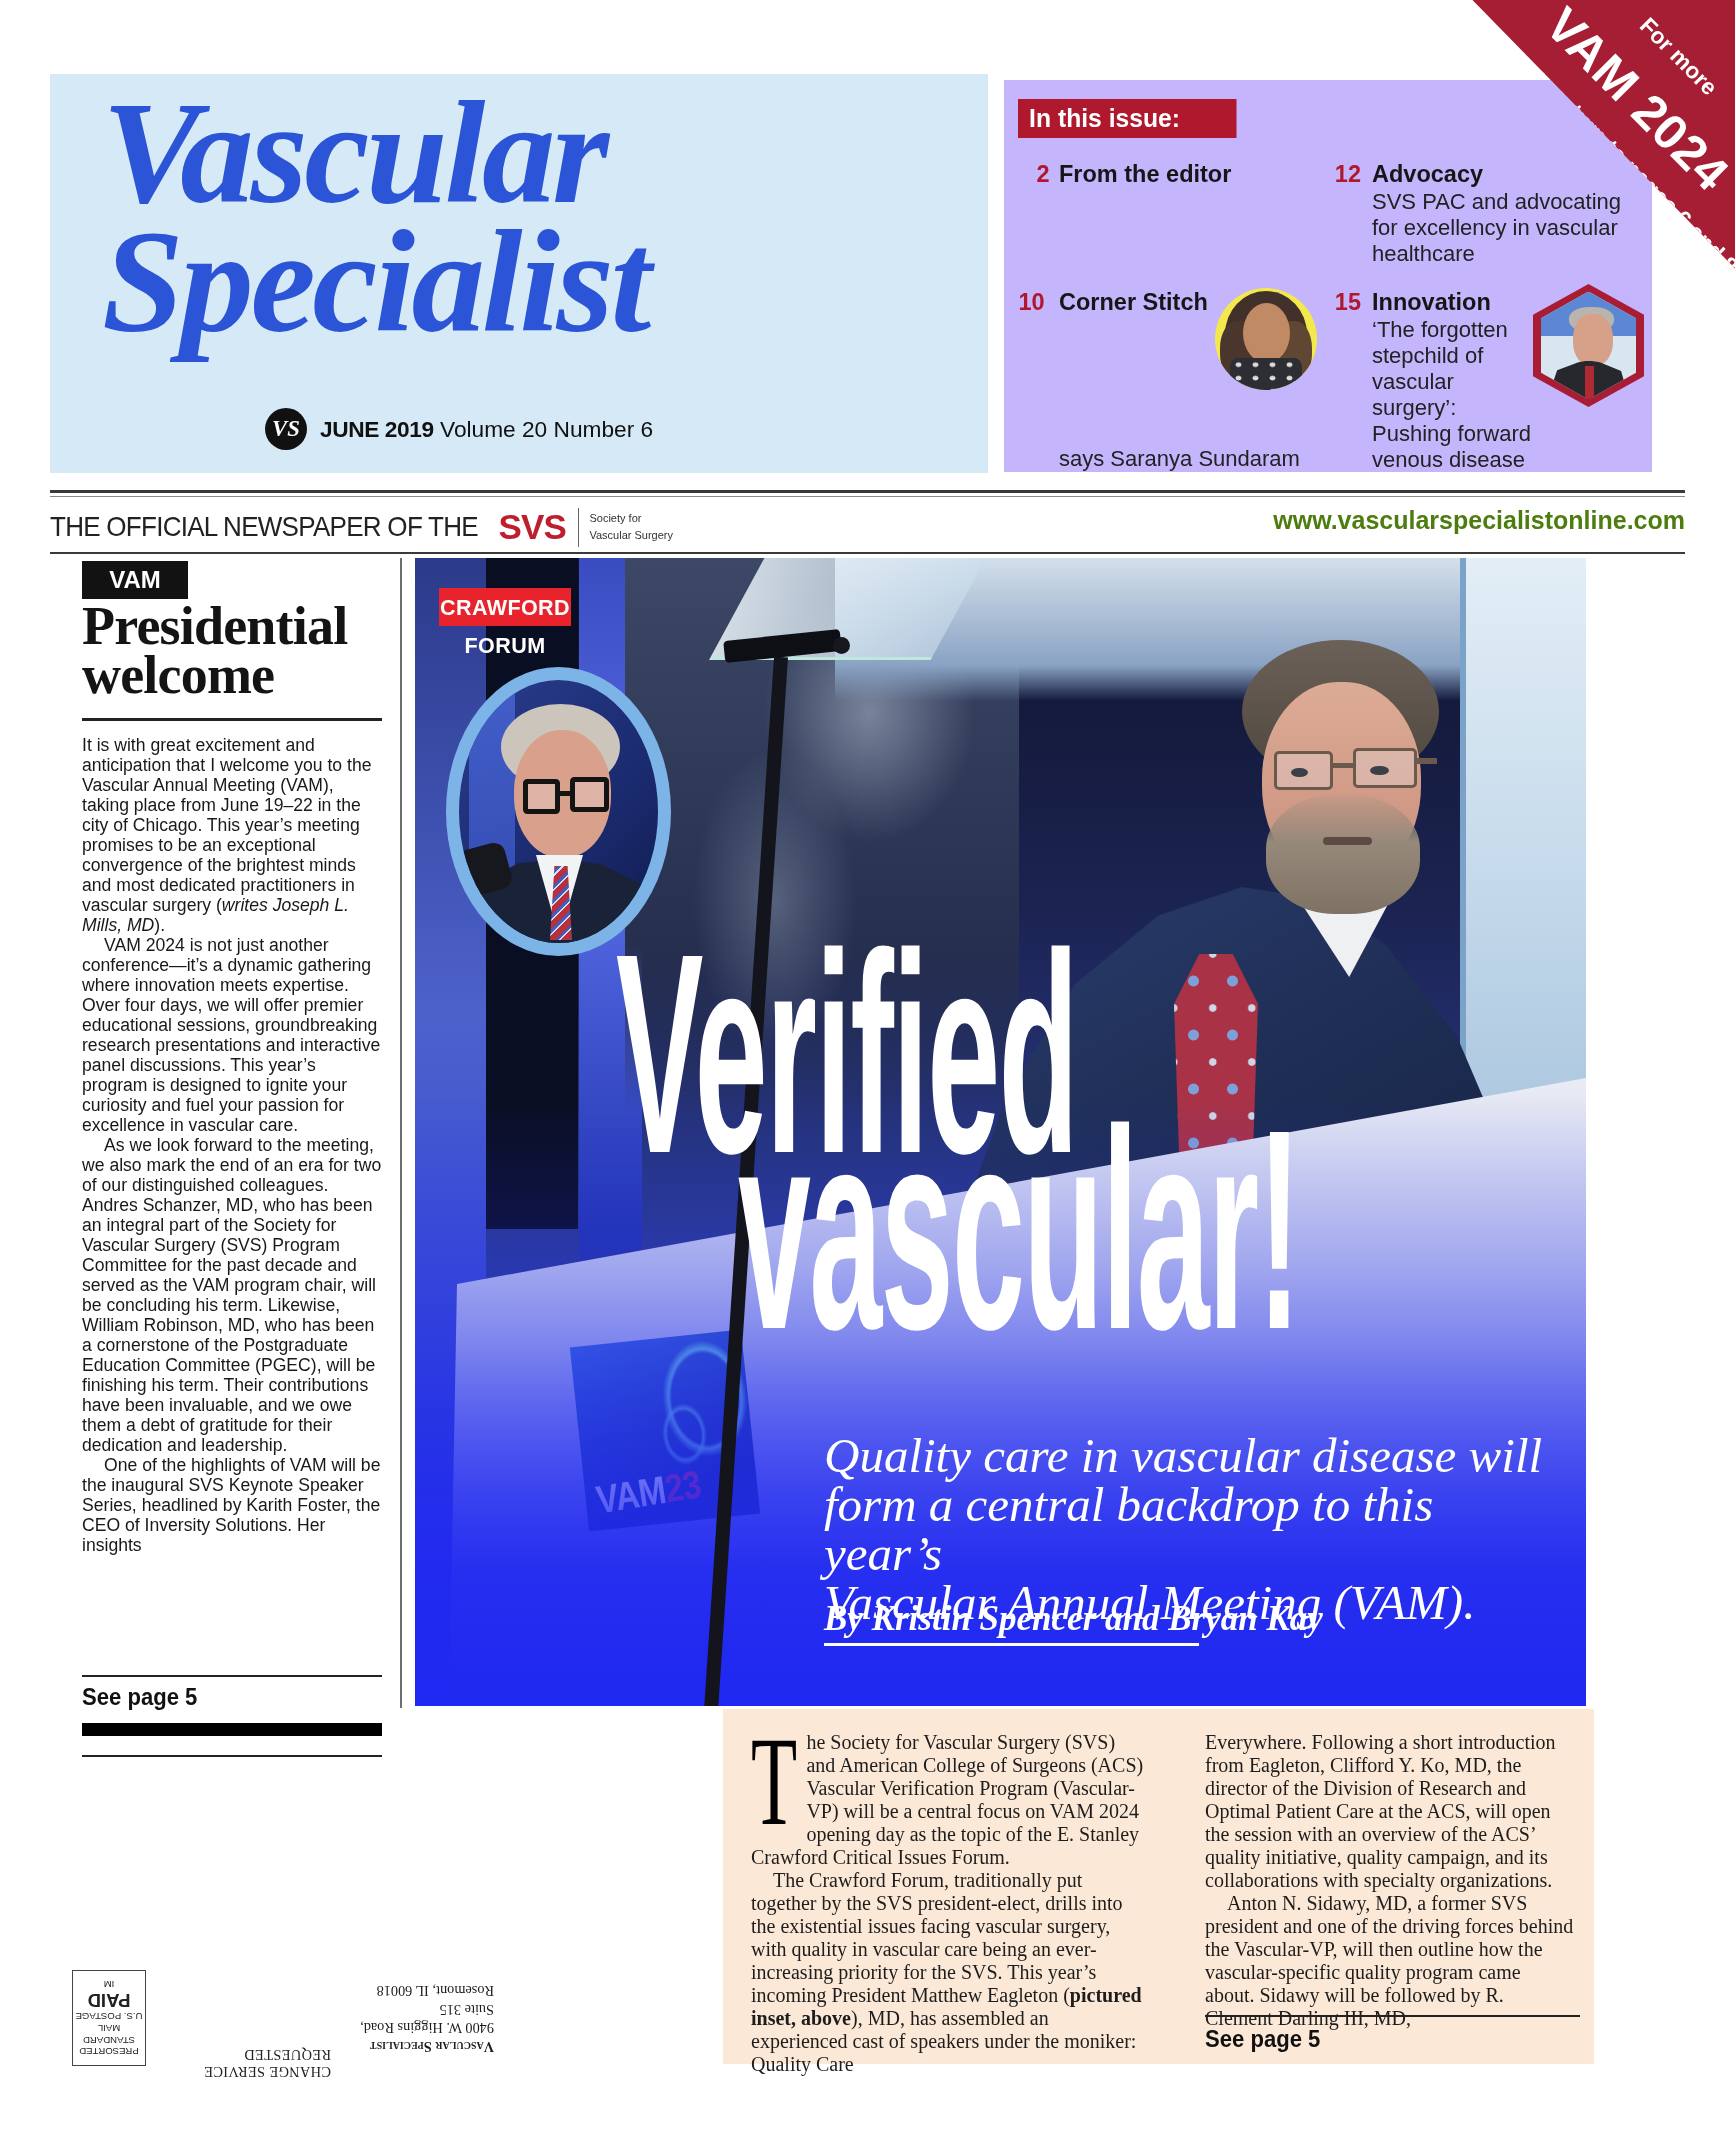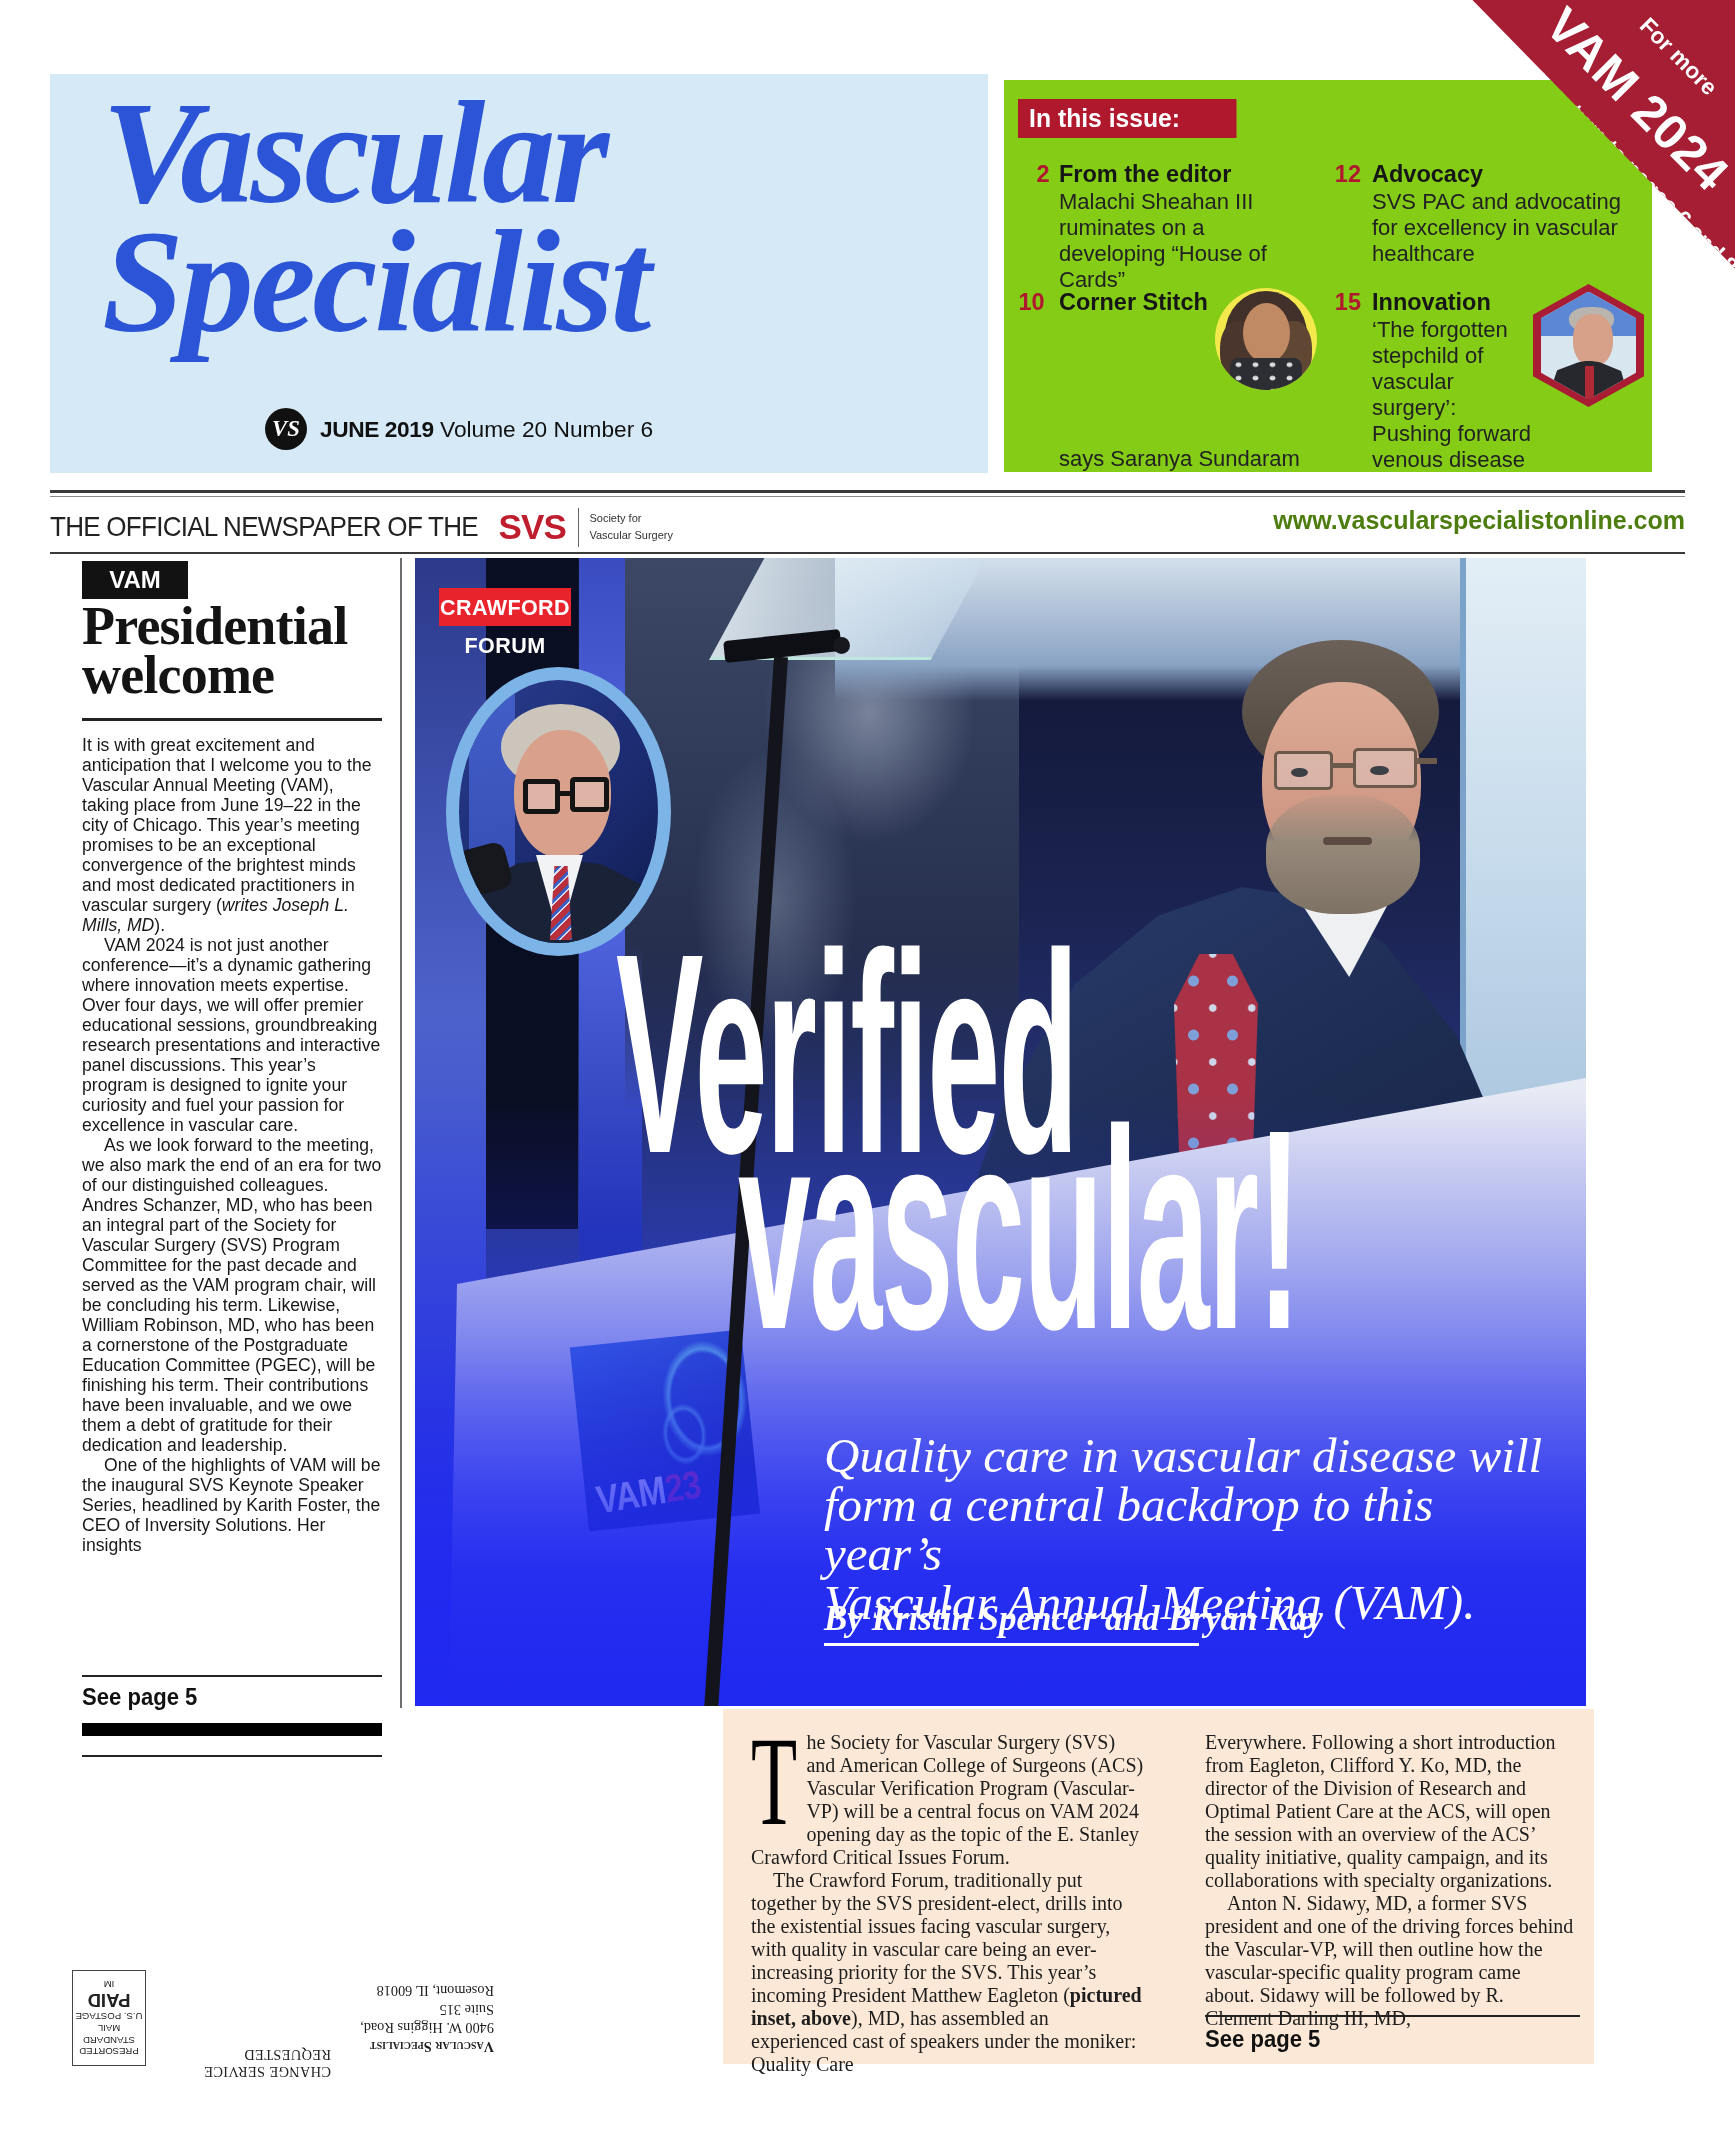--- a/index.html
+++ b/index.html
@@ -12,21 +12,21 @@
   .mast-title{position:absolute;left:52px;font:bold italic 147px/134px "Liberation Serif",serif;
               color:#2b55d6;letter-spacing:-3.4px;}
   .mt1{top:11.7px;} .mt2{top:141px;}
   .vs-circle{position:absolute;left:215px;top:334px;width:42px;height:42px;border-radius:50%;
              background:#111;color:#fff;text-align:center;
              font:bold italic 22.7px/42px "Liberation Serif",serif;}
   .issue-line{position:absolute;left:270px;top:342px;font-size:22.7px;color:#111;white-space:nowrap;}
   .issue-line b{letter-spacing:-0.4px;}
 
   
-  .pink{left:1004px;top:80px;width:648px;height:392px;background:#84cc16;}
+  .pink{left:1004px;top:80px;width:648px;height:392px;background:#c4b5fd;}
   .iti-label{position:absolute;left:14.3px;top:19.3px;width:230px;height:39px;background:#b0182d;
              color:#fff;font-weight:bold;font-size:26px;line-height:39px;padding-left:11.7px;
              box-sizing:border-box;transform:scaleX(.95);transform-origin:0 0;}
   .iti-num{position:absolute;width:34px;text-align:right;font-weight:bold;font-size:23.5px;
            color:#b0182d;line-height:25px;}
   .iti-title{position:absolute;font-weight:bold;font-size:23.5px;line-height:25px;color:#161616;}
   .iti-desc{position:absolute;font-size:22px;line-height:26px;color:#222;}
   .woman-circle{position:absolute;left:211px;top:208px;width:102px;height:102px;border-radius:50%;
                 background:#f3e94d;overflow:hidden;}
   .wc-hair{position:absolute;left:10px;top:3.4px;width:82px;height:87px;border-radius:50%;background:#42302a;}
@@ -215,21 +215,20 @@
     <div class="mast-title mt2">Specialist</div>
     <div class="vs-circle"><span>VS</span></div>
     <div class="issue-line"><b>JUNE 2019</b><span> Volume 20 Number 6</span></div>
   </div>
 
   <div class="abs pink">
     <div class="iti-label">In this issue:</div>
 
     <div class="iti-num" style="left:11.7px;top:82px;">2</div>
     <div class="iti-title" style="left:55px;top:82px;">From the editor</div>
-    <div class="iti-desc" style="left:55px;top:109px;width:252px;">Malachi Sheahan III ruminates on a developing “House of Cards”</div>
 
     <div class="iti-num" style="left:6.7px;top:210px;">10</div>
     <div class="iti-title" style="left:55px;top:210px;">Corner Stitch</div>
     <div class="iti-desc" style="left:55px;top:366px;width:285px;">says Saranya Sundaram</div>
     <div class="woman-circle">
       <div class="wc-hair"></div>
       <div class="wc-face"></div>
       <div class="wc-top"></div>
     </div>
 

